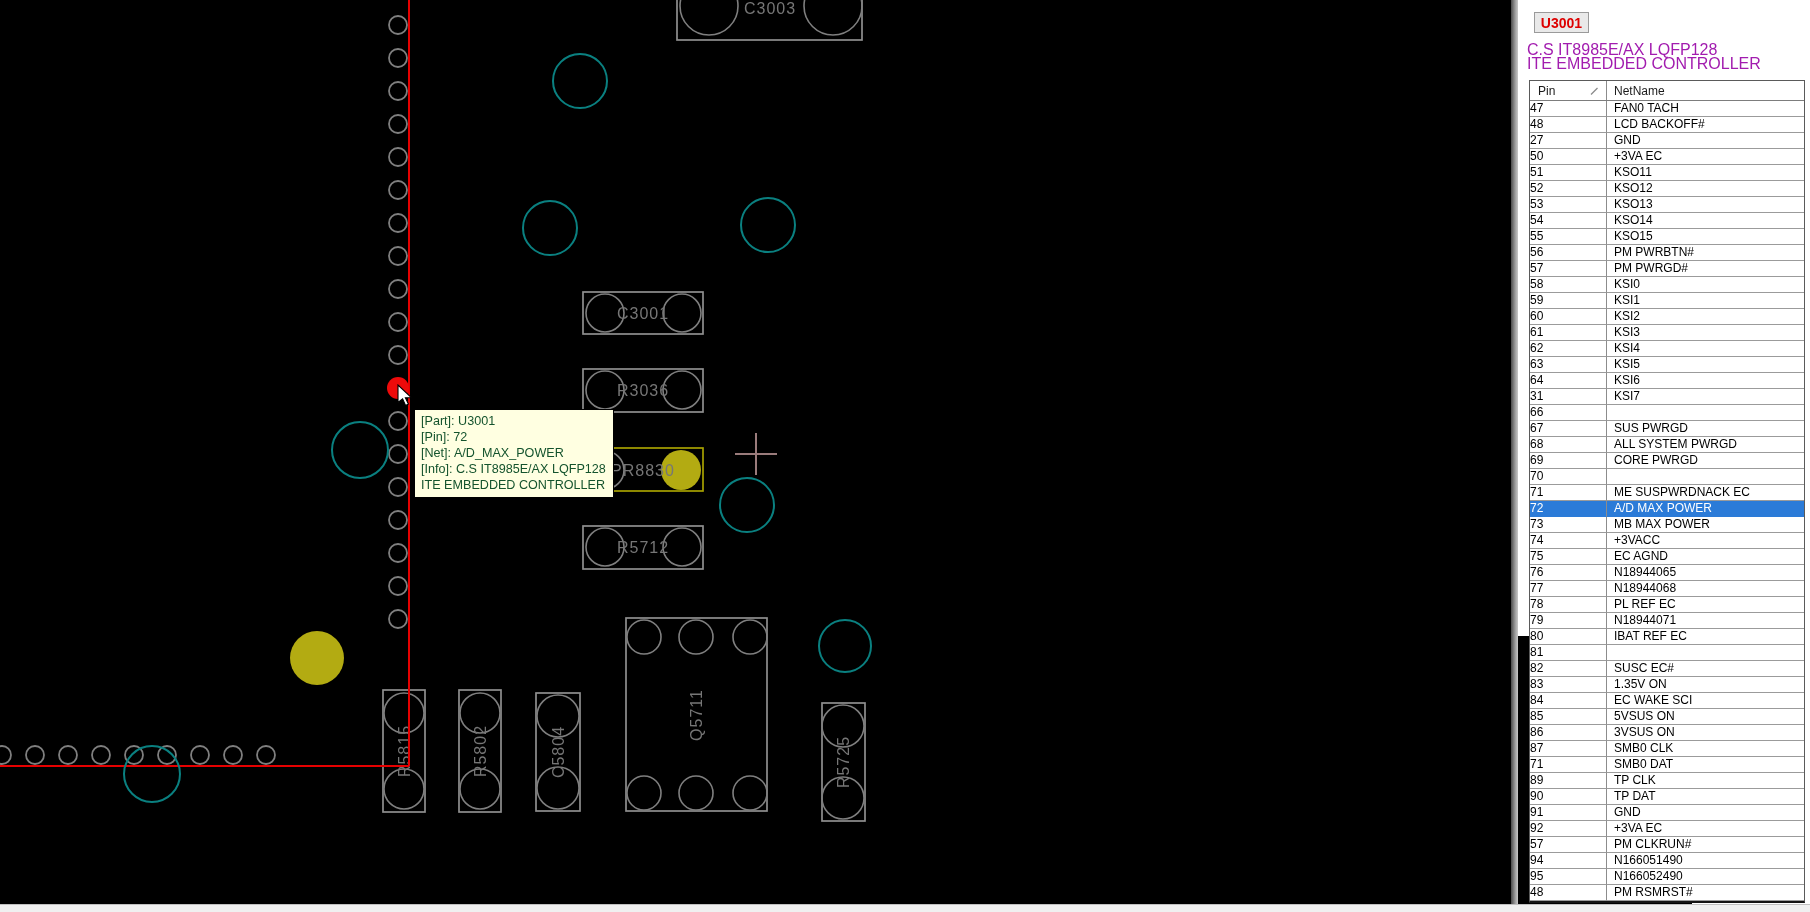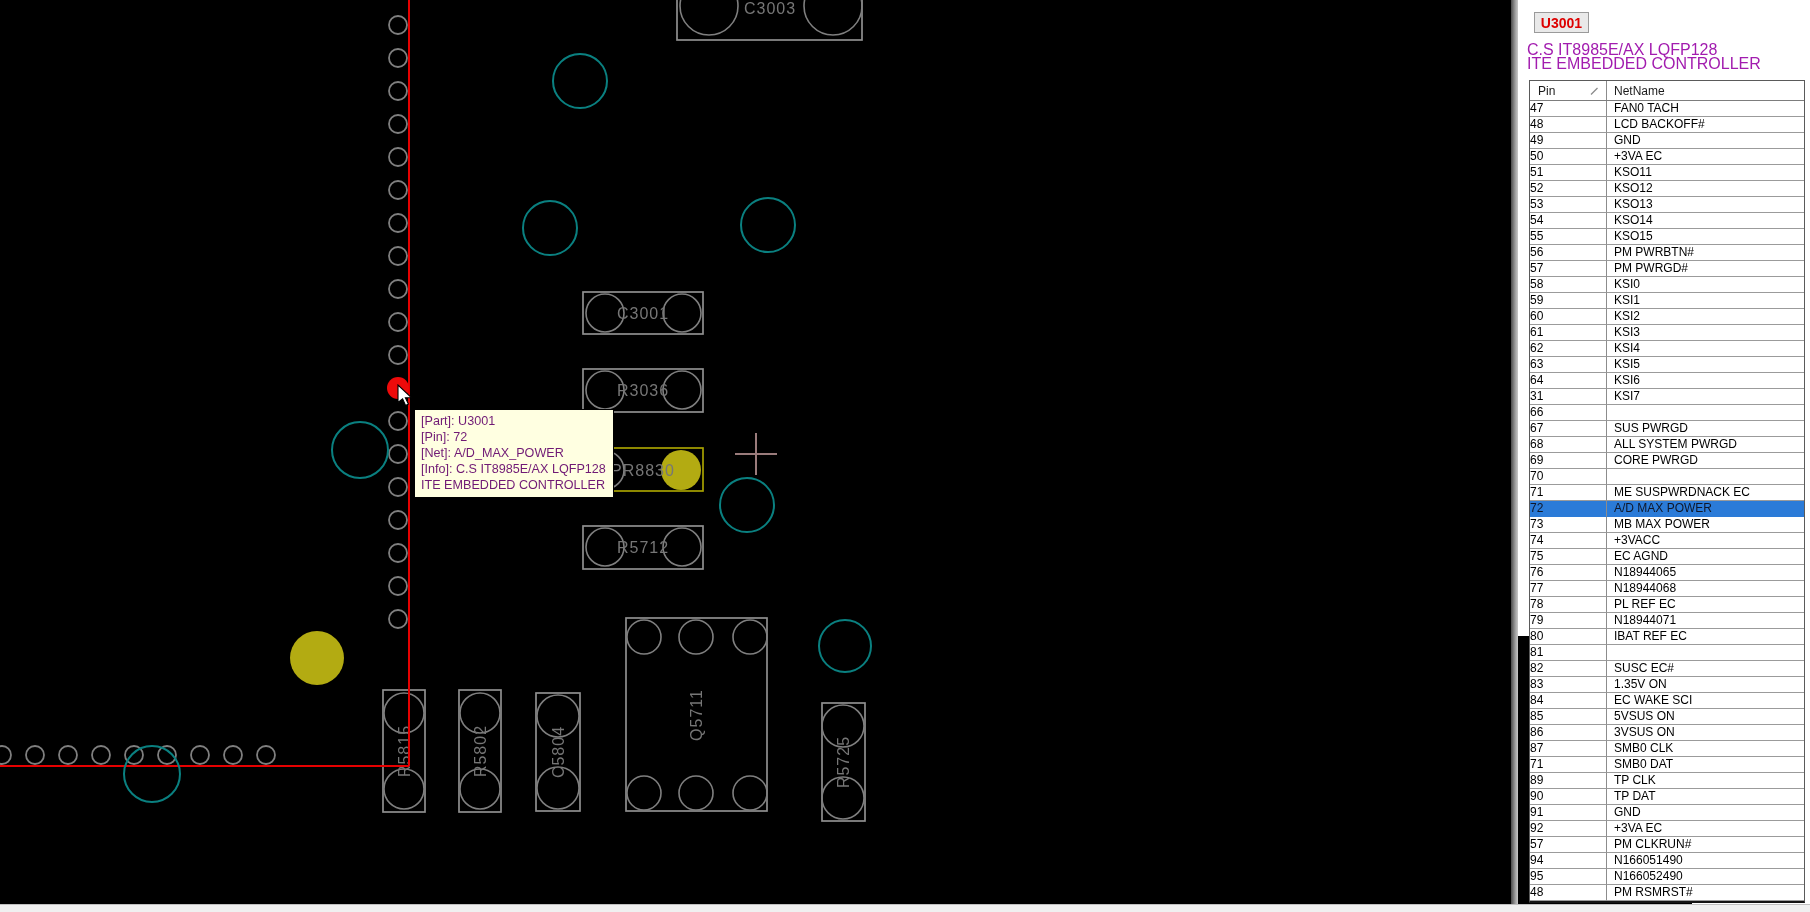--- a/index.html
+++ b/index.html
@@ -22,24 +22,24 @@
   .thead{display:flex;height:20px;border-bottom:1px solid #7d7d7d;font-size:12px;color:#1a1a1a;background:#fff}
   .th{display:flex;align-items:center}
   .th.pin-col{width:77px;border-right:1px solid #8c8c8c;padding-left:8px;position:relative}
   .th.net-col{flex:1;padding-left:7px}
   .sort-icon{position:absolute;right:7px;top:6px}
   .tbody{position:relative}
   .tr{display:flex;height:16px;font-size:12px;color:#000}
   .td{border-bottom:1px solid #9b9b9b;overflow:hidden;white-space:nowrap;line-height:15px}
   .td.pin{width:77px;border-right:1px solid #8c8c8c;text-align:left}
   .td.net{flex:1;padding-left:7px}
-  .tr.selected .td{background:#2b7bd8;color:#0f172a;border-bottom-color:#2b7bd8}
+  .tr.selected .td{background:#2b7bd8;color:#ffffff;border-bottom-color:#2b7bd8}
 
   
-  .tooltip{position:absolute;left:414px;top:409px;width:200px;background:#ffffe1;border:1px solid #000;padding:3px 6px 4px 6px;font-size:12.6px;line-height:16px;color:#701a75;z-index:5;white-space:nowrap}
+  .tooltip{position:absolute;left:414px;top:409px;width:200px;background:#ffffe1;border:1px solid #000;padding:3px 6px 4px 6px;font-size:12.6px;line-height:16px;color:#14532d;z-index:5;white-space:nowrap}
 
   .cursor{position:absolute;left:396px;top:384px;z-index:6}
 
   .bottom-strip{position:absolute;left:0;top:904px;width:1810px;height:8px;background:#f0f0f0;border-top:1px solid #c0c0c0}
 </style>
 </head>
 <body>
 
 <div class="screen">
 
@@ -187,21 +187,21 @@
       <div class="tbody" id="tbody">
           <div class="tr">
             <div class="td pin">47</div>
             <div class="td net">FAN0 TACH</div>
           </div>
           <div class="tr">
             <div class="td pin">48</div>
             <div class="td net">LCD BACKOFF#</div>
           </div>
           <div class="tr">
-            <div class="td pin">49</div>
+            <div class="td pin">27</div>
             <div class="td net">GND</div>
           </div>
           <div class="tr">
             <div class="td pin">50</div>
             <div class="td net">+3VA EC</div>
           </div>
           <div class="tr">
             <div class="td pin">51</div>
             <div class="td net">KSO11</div>
           </div>

